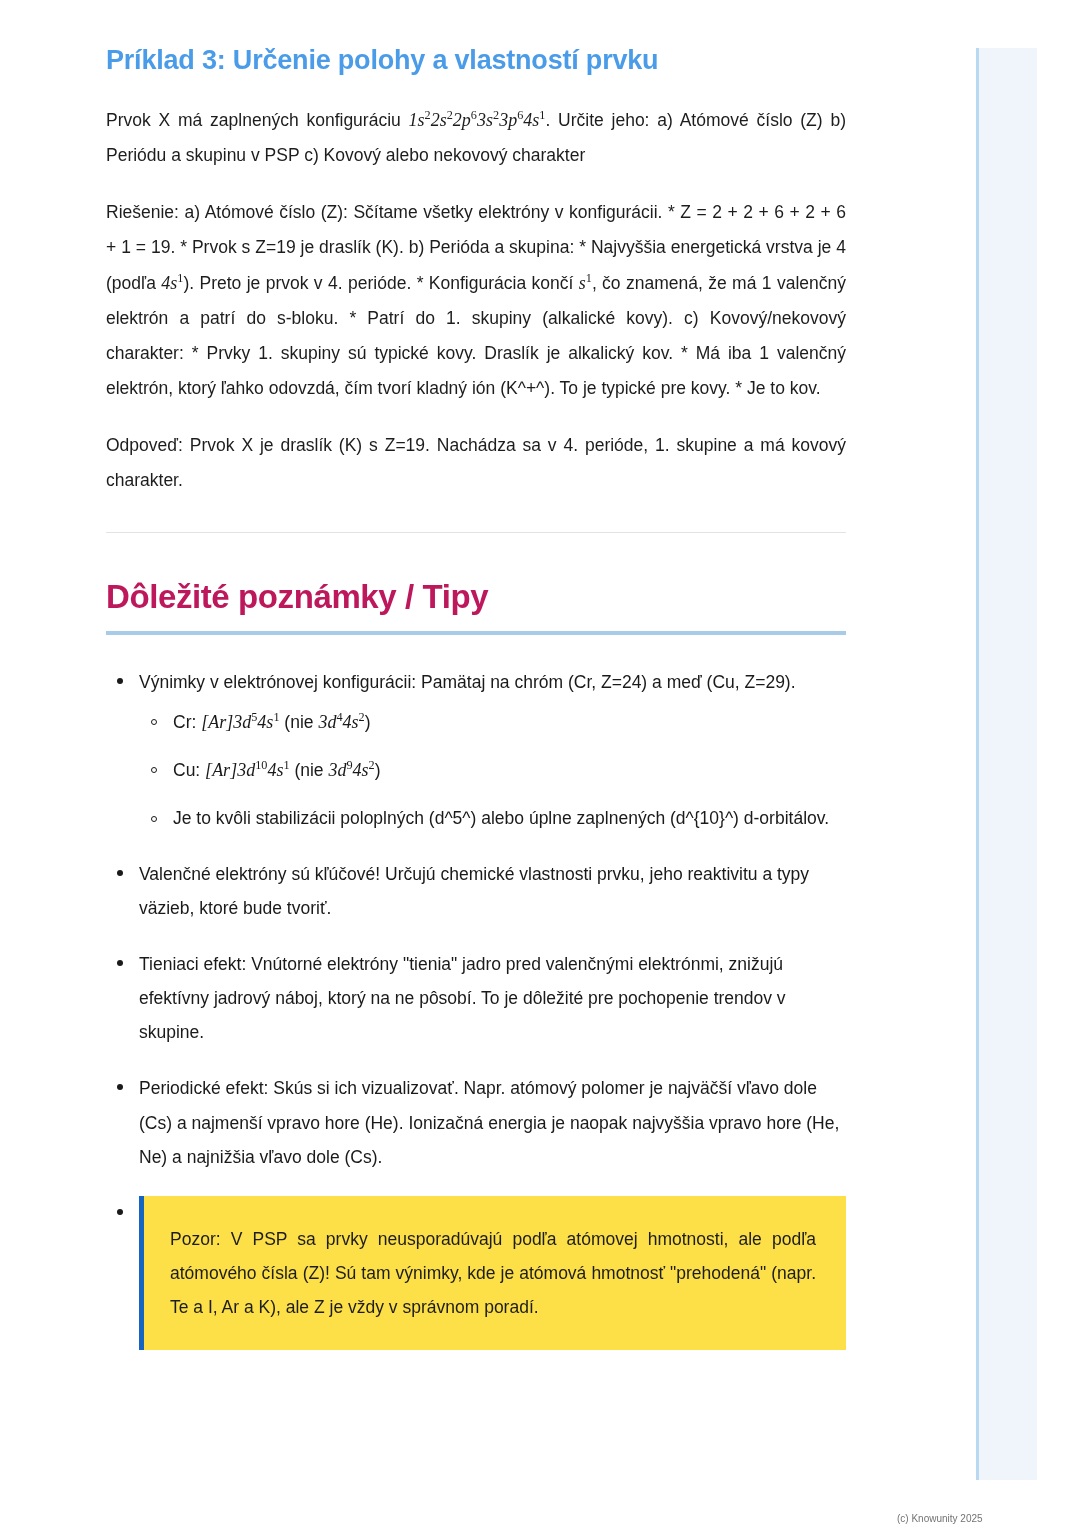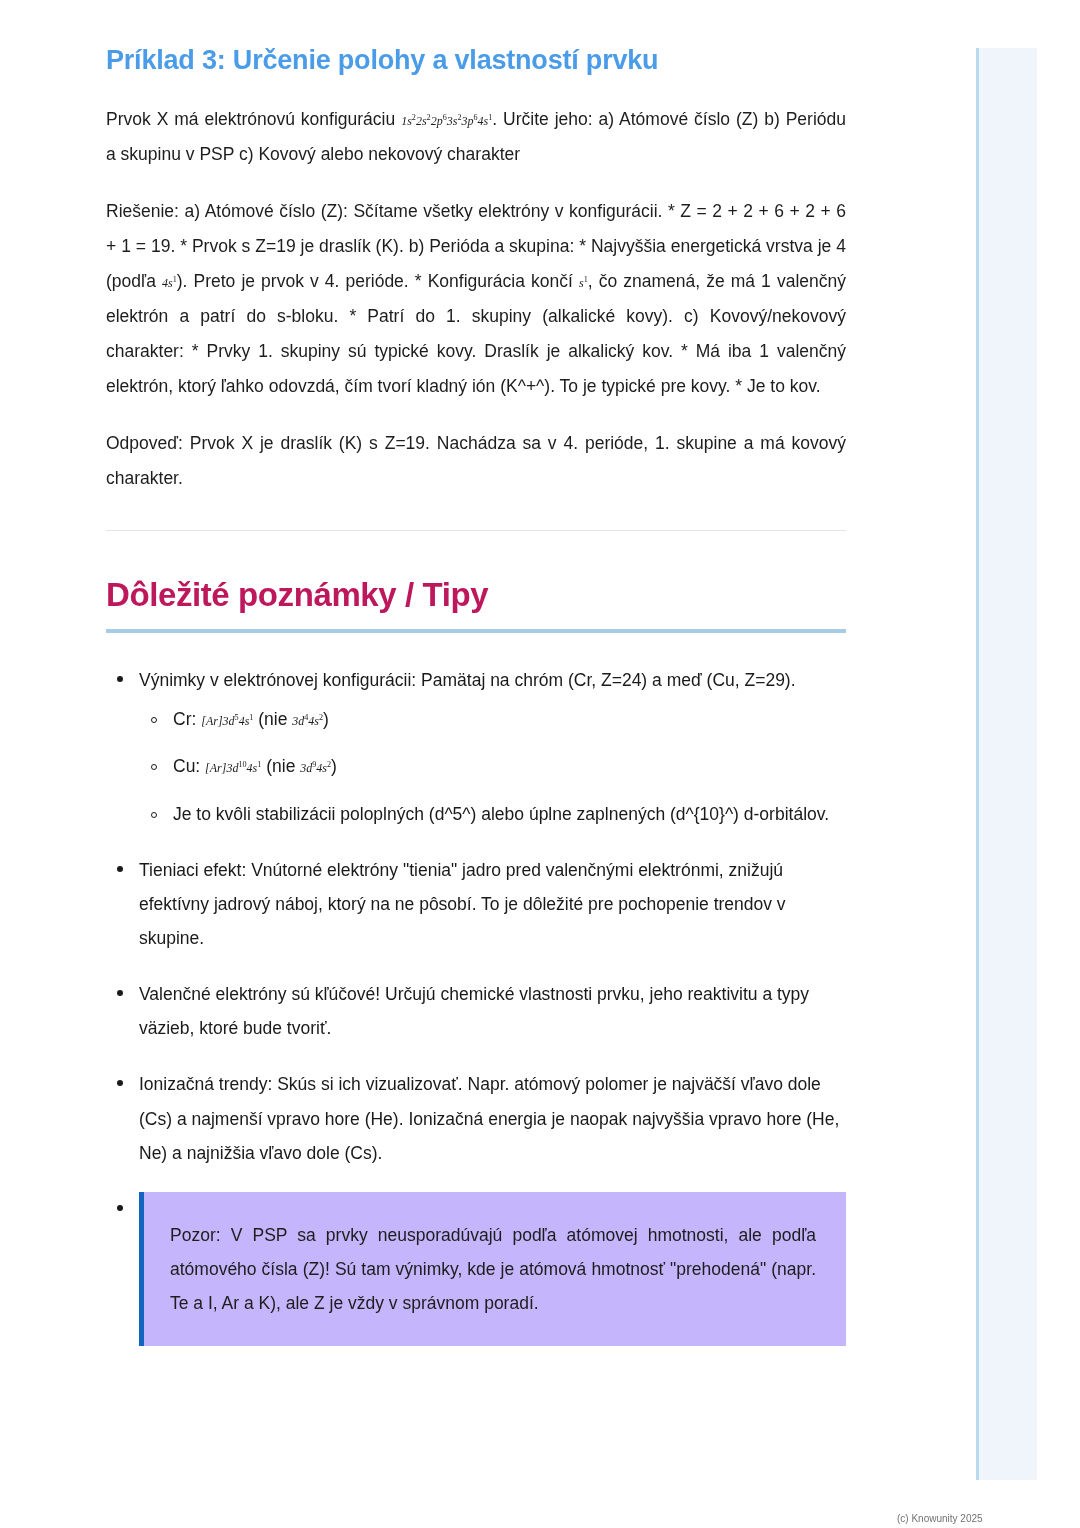--- a/index.html
+++ b/index.html
@@ -75,21 +75,21 @@
   .hr-blue {
     border: 0;
     border-top: 4px solid #a8cce8;
     margin: 0 0 30px 0;
   }
 
   
   .m {
     font-family: "Liberation Serif", serif;
     font-style: italic;
-    font-size: 12px;
+    font-size: 18px;
     white-space: nowrap;
   }
   .m .up { font-style: normal; }
   .m sup {
     font-style: normal;
     font-size: 0.68em;
     vertical-align: super;
     line-height: 0;
   }
 
@@ -140,21 +140,21 @@
     border-radius: 50%;
     box-sizing: border-box;
   }
 
   
   li.callout-li {
     padding-left: 33px;
     margin-bottom: 0;
   }
   .callout {
-    background: #c4b5fd;
+    background: #fde047;
     border-left: 5px solid #1565c0;
     padding: 26px 30px 26px 26px;
     box-sizing: border-box;
   }
   .callout p {
     margin: 0;
     font-size: 17.5px;
     line-height: 1.95;
     text-align: justify;
     color: #1d1d1d;
@@ -172,21 +172,21 @@
 </head>
 <body>
 
 <div class="right-panel"></div>
 
 <div class="page">
   <div class="content">
 
     <h1 class="example-title">Príklad 3: Určenie polohy a vlastností prvku</h1>
 
-    <p class="body-text"><span>Prvok X má elektrónovú konfiguráciu </span><span class="m">1<span class="up"></span><i>s</i><sup>2</sup>2<i>s</i><sup>2</sup>2<i>p</i><sup>6</sup>3<i>s</i><sup>2</sup>3<i>p</i><sup>6</sup>4<i>s</i><sup>1</sup></span><span>. Určite jeho: a) Atómové číslo (Z) b) Periódu a skupinu v PSP c) Kovový alebo nekovový charakter</span></p>
+    <p class="body-text"><span>Prvok X má zaplnených konfiguráciu </span><span class="m">1<span class="up"></span><i>s</i><sup>2</sup>2<i>s</i><sup>2</sup>2<i>p</i><sup>6</sup>3<i>s</i><sup>2</sup>3<i>p</i><sup>6</sup>4<i>s</i><sup>1</sup></span><span>. Určite jeho: a) Atómové číslo (Z) b) Periódu a skupinu v PSP c) Kovový alebo nekovový charakter</span></p>
 
     <p class="body-text"><b>Riešenie:</b> <span>a)</span> <b>Atómové číslo (Z):</b><span> Sčítame všetky elektróny v konfigurácii. * Z = 2 + 2 + 6 + 2 + 6 + 1 = 19. * Prvok s Z=19 je draslík (K). </span><span>b)</span> <b>Perióda a skupina:</b><span> * Najvyššia energetická vrstva je 4 (podľa </span><span class="m">4<i>s</i><sup>1</sup></span><span>). Preto je prvok v </span><b>4. perióde</b><span>. * Konfigurácia končí </span><span class="m"><i>s</i><sup>1</sup></span><span>, čo znamená, že má 1 valenčný elektrón a patrí do s-bloku. * Patrí do </span><b>1. skupiny</b><span> (alkalické kovy). </span><span>c)</span> <b>Kovový/nekovový charakter:</b><span> * Prvky 1. skupiny sú typické kovy. Draslík je alkalický kov. * Má iba 1 valenčný elektrón, ktorý ľahko odovzdá, čím tvorí kladný ión (K^+^). To je typické pre kovy. * Je to </span><b>kov</b><span>.</span></p>
 
     <p class="body-text"><b>Odpoveď:</b><span> Prvok X je draslík (K) s Z=19. Nachádza sa v 4. perióde, 1. skupine a má kovový charakter.</span></p>
 
     <hr class="hr-gray">
 
     <h1 class="section-title">Dôležité poznámky / Tipy</h1>
     <hr class="hr-blue">
 
@@ -207,31 +207,31 @@
           </li>
           <li>
             <span class="bullet-ring"></span>
             <span>Je to kvôli stabilizácii poloplných (d^5^) alebo úplne zaplnených (d^{10}^) d-orbitálov.</span>
           </li>
         </ul>
       </li>
 
       <li>
         <span class="bullet-dot"></span>
+        <b>Valenčné elektróny sú kľúčové!</b><span> Určujú chemické vlastnosti prvku, jeho reaktivitu a typy väzieb, ktoré bude tvoriť.</span>
+      </li>
+
+      <li>
+        <span class="bullet-dot"></span>
         <b>Tieniaci efekt:</b><span> Vnútorné elektróny "tienia" jadro pred valenčnými elektrónmi, znižujú efektívny jadrový náboj, ktorý na ne pôsobí. To je dôležité pre pochopenie trendov v skupine.</span>
       </li>
 
       <li>
         <span class="bullet-dot"></span>
-        <b>Valenčné elektróny sú kľúčové!</b><span> Určujú chemické vlastnosti prvku, jeho reaktivitu a typy väzieb, ktoré bude tvoriť.</span>
-      </li>
-
-      <li>
-        <span class="bullet-dot"></span>
-        <b>Ionizačná trendy:</b><span> Skús si ich vizualizovať. Napr. atómový polomer je najväčší vľavo dole (Cs) a najmenší vpravo hore (He). Ionizačná energia je naopak najvyššia vpravo hore (He, Ne) a najnižšia vľavo dole (Cs).</span>
+        <b>Periodické efekt:</b><span> Skús si ich vizualizovať. Napr. atómový polomer je najväčší vľavo dole (Cs) a najmenší vpravo hore (He). Ionizačná energia je naopak najvyššia vpravo hore (He, Ne) a najnižšia vľavo dole (Cs).</span>
       </li>
 
       <li class="callout-li">
         <span class="bullet-dot"></span>
         <div class="callout">
           <p><b>Pozor</b><span>: V PSP sa prvky neusporadúvajú podľa atómovej hmotnosti, ale podľa atómového čísla (Z)! Sú tam výnimky, kde je atómová hmotnosť "prehodená" (napr. Te a I, Ar a K), ale Z je vždy v správnom poradí.</span></p>
         </div>
       </li>
 
     </ul>

